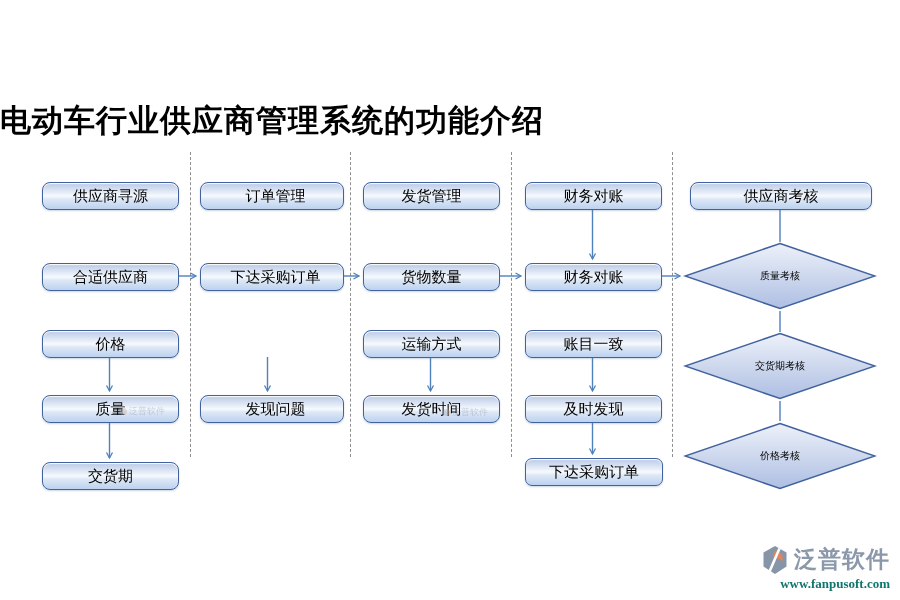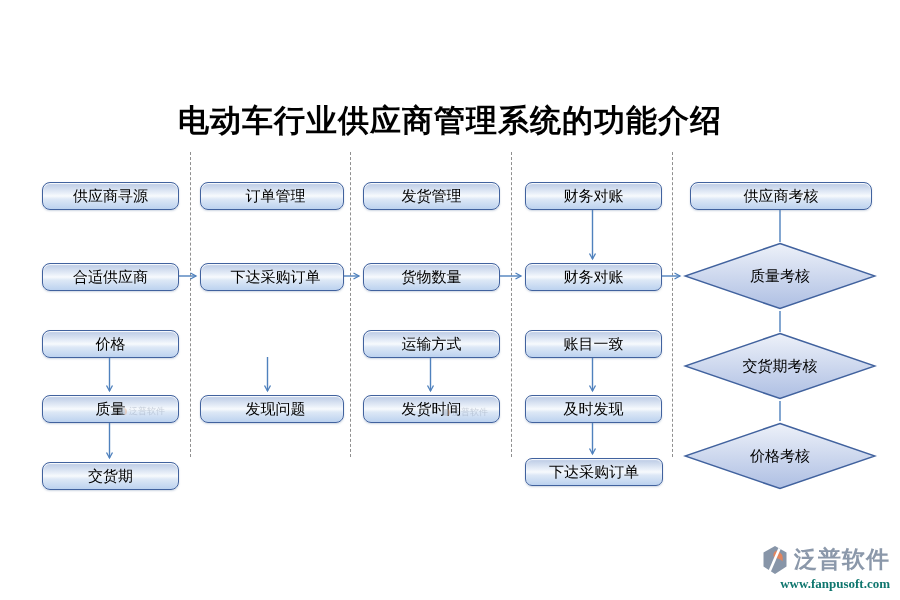--- a/index.html
+++ b/index.html
@@ -1,39 +1,39 @@
 <!DOCTYPE html>
 <html><head>
 <meta charset="utf-8">
 <style>
   html,body{margin:0;padding:0;}
   body{font-family:"Liberation Sans","DejaVu Sans",sans-serif;background:#fff;}
   .canvas{position:relative;width:900px;height:600px;background:#ffffff;overflow:hidden;}
 
-  .title{position:absolute;top:100px;left:0;width:900px;text-align:center;
+  .title{position:absolute;top:100px;left:0;width:900px;
          font-size:31px;font-weight:bold;color:#000;letter-spacing:1px;}
 
   .vdash{position:absolute;top:152px;height:305px;width:0;
          border-left:1px dashed #8f8f8f;}
 
   .node{position:absolute;height:26px;border:1.4px solid #41629e;border-radius:8px;
         background:linear-gradient(180deg,#b9c9e4 0%,#e7eef8 38%,#f7fafd 50%,#dde8f6 62%,#bcd2ef 100%);
         box-shadow:inset 0 1px 1px rgba(255,255,255,.95),0 1px 2px rgba(110,135,170,.35);
         display:flex;align-items:center;justify-content:center;
         font-size:15px;color:#000;white-space:nowrap;}
 
   .w135{width:135px;}
   .col1{left:42px;}  .col2{left:200px;padding-left:7px;} .col3{left:363px;} .col4{left:525px;border-radius:7px;}
   .row1{top:182px;} .row2{top:263px;} .row3{top:330px;} .row4{top:395px;}
 
   .diamond{position:absolute;left:683px;width:194px;height:68px;}
   .diamond svg{position:absolute;left:0;top:0;}
   .diamond .dlabel{position:absolute;left:0;top:0;width:194px;height:68px;
         display:flex;align-items:center;justify-content:center;
-        font-size:15px;color:#000;}
+        font-size:10px;color:#000;}
 
   .arrows{position:absolute;left:0;top:0;pointer-events:none;}
 
   .wm{position:absolute;display:flex;align-items:center;gap:2px;opacity:.35;
       font-size:9px;color:#7d8aa0;}
   .wm .wm-dot{width:7px;height:7px;border-radius:2px 50% 50% 50%;
       background:#9aa6b6;border-right:2px solid #e29a6c;box-sizing:border-box;}
 
   .footer{position:absolute;right:10px;bottom:8px;text-align:right;}
   .footer .brand-row{display:flex;align-items:center;justify-content:flex-end;gap:4px;}

